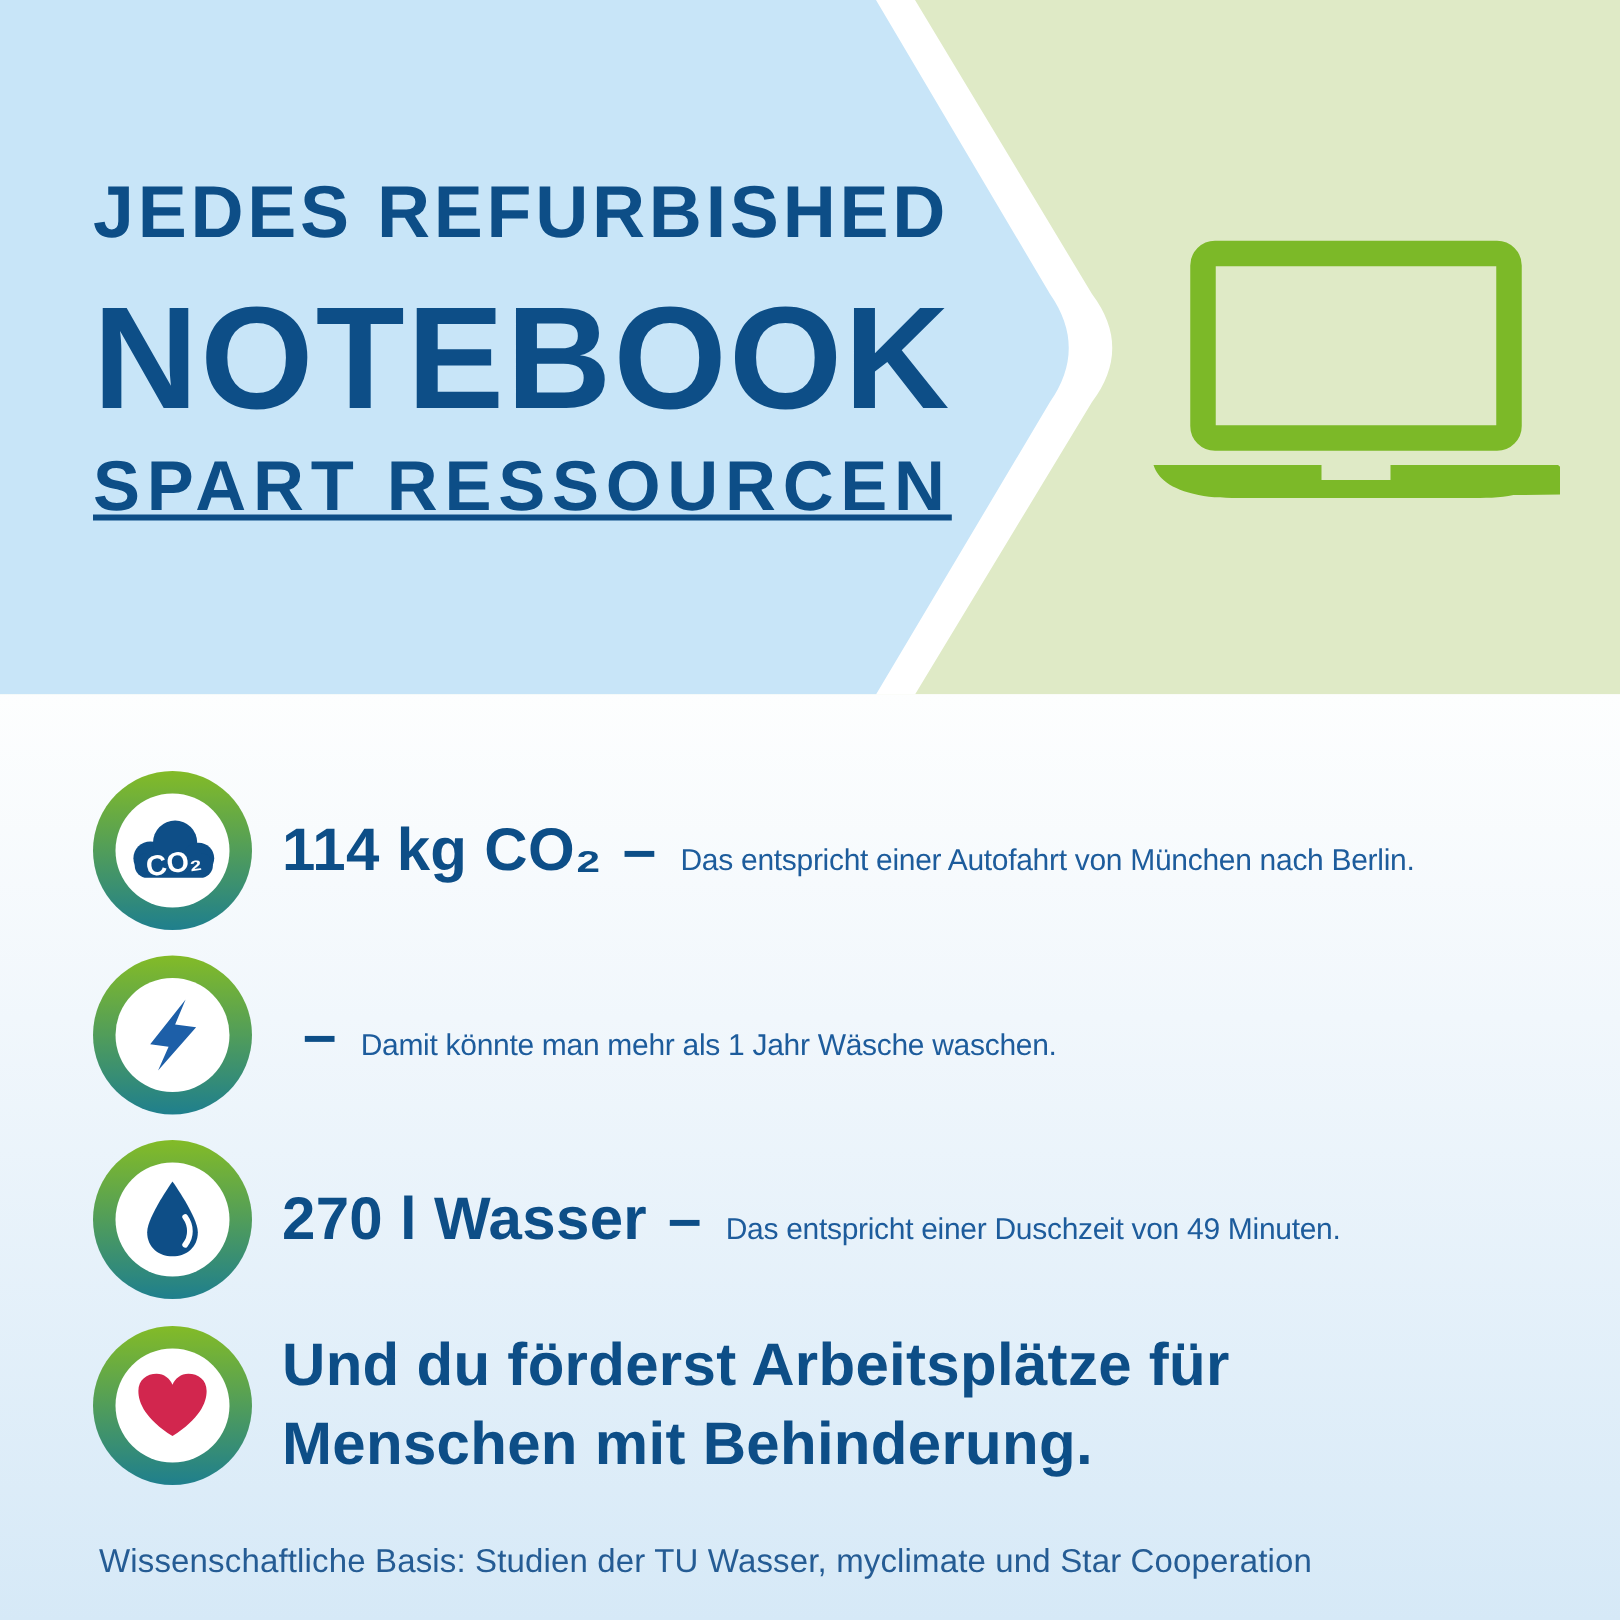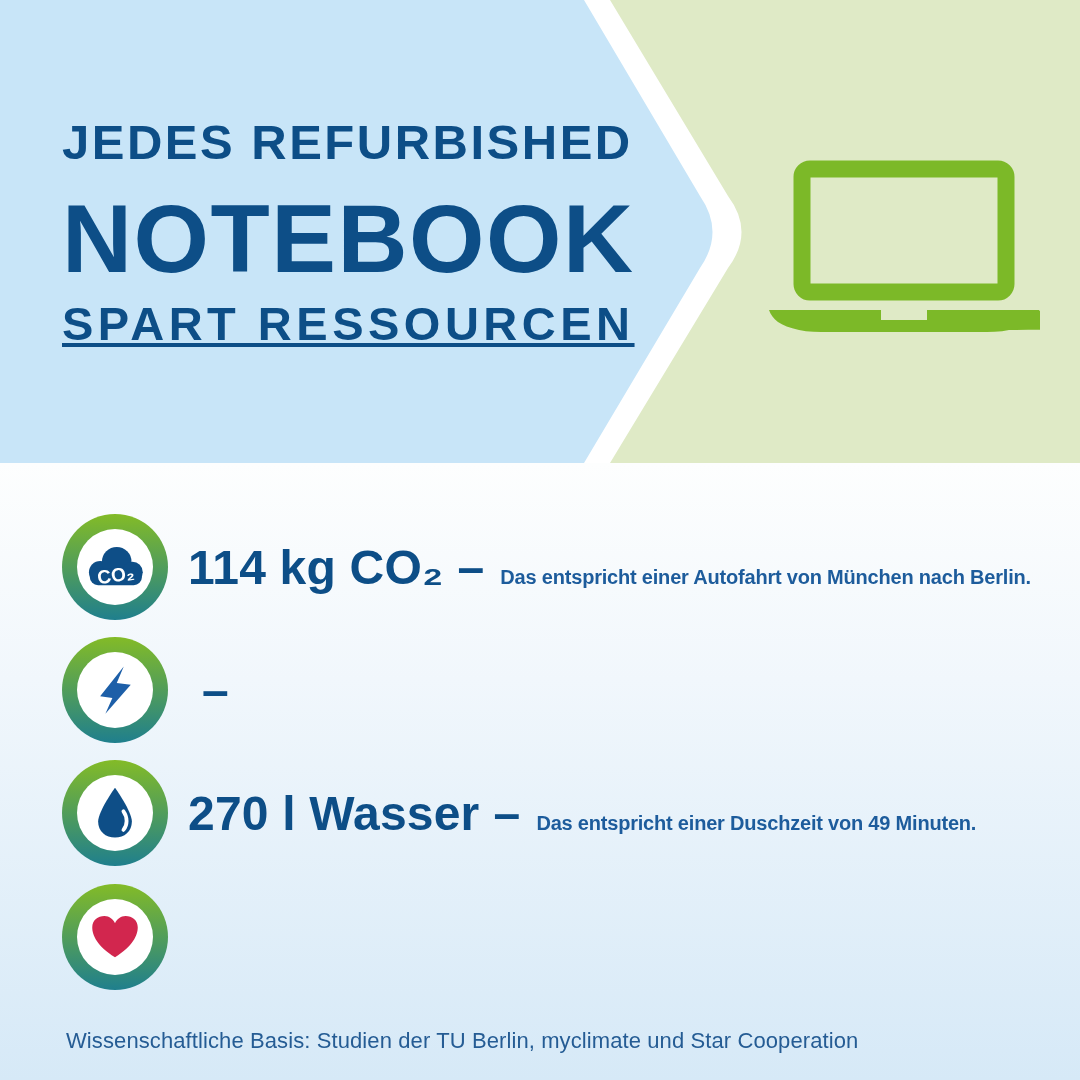--- a/index.html
+++ b/index.html
@@ -24,23 +24,23 @@
   .bottom{position:absolute;left:0;top:463px;width:1080px;height:617px;
     background:linear-gradient(180deg,#fdfefe 0%,#f1f7fc 35%,#d6e9f7 100%);}
 
   .row{position:absolute;left:62px;display:flex;align-items:center;}
   .ring{width:106px;height:106px;border-radius:50%;flex:0 0 auto;
     background:linear-gradient(180deg,var(--ring_top) 0%,var(--ring_bottom) 100%);
     display:flex;align-items:center;justify-content:center;}
   .ring-inner{width:76px;height:76px;border-radius:50%;background:#ffffff;
     display:flex;align-items:center;justify-content:center;}
   .row-text{margin-left:20px;display:flex;align-items:baseline;white-space:nowrap;}
-  .big{font-size:48px;font-weight:bold;color:var(--title_blue);letter-spacing:0.2px;text-align:center;}
+  .big{font-size:40px;font-weight:bold;color:var(--title_blue);letter-spacing:0.2px;text-align:center;}
   .dash{margin-left:14px;}
-  .small{font-size:20px;font-weight:bold;color:var(--text_blue);margin-left:16px;letter-spacing:-0.2px;}
+  .small{font-size:20px;font-weight:normal;color:var(--text_blue);margin-left:16px;letter-spacing:-0.2px;}
   .row4-text{margin-left:20px;color:var(--title_blue);}
   .row4-text .big-line{font-size:40px;font-weight:bold;line-height:1.32;letter-spacing:0.2px;white-space:nowrap;}
 
   .footer{position:absolute;left:66px;top:565px;font-size:22px;color:var(--footer_blue);
     letter-spacing:0.1px;white-space:nowrap;}
 </style>
 </head>
 <body>
 
 <div class="top-band">
@@ -89,20 +89,21 @@
   <div class="row" style="top:174px">
     <div class="ring">
       <div class="ring-inner">
         <svg width="56" height="56" viewBox="0 0 64 64" style="color:var(--bolt_blue)">
           <path fill="currentColor" d="M42,5 L15,39 L29,41 L21,59 L50,26 L34,24 Z"></path>
         </svg>
       </div>
     </div>
     <div class="row-text">
       <span class="big dash">–</span>
+      <span class="small">Damit könnte man mehr als 1 Jahr Wäsche waschen.</span>
     </div>
   </div>
 
   <div class="row" style="top:297px">
     <div class="ring">
       <div class="ring-inner">
         <svg width="54" height="56" viewBox="0 0 64 66" style="color:var(--navy)">
           <path fill="currentColor" d="M32,3 C32,3 12,31 12,43 C12,55 21,62 32,62 C43,62 52,55 52,43 C52,31 32,3 32,3 Z"></path>
           <path d="M42,31 C47,38 47,47 42,53" stroke="#ffffff" stroke-width="4.5" fill="none" stroke-linecap="round"></path>
         </svg>
@@ -116,16 +117,20 @@
   </div>
 
   <div class="row" style="top:421px">
     <div class="ring">
       <div class="ring-inner">
         <svg width="52" height="48" viewBox="0 0 64 58" style="color:var(--heart_red)">
           <path fill="currentColor" d="M32,54 C10,40 4,27 4,17 C4,8 11,3 19,3 C25,3 30,7 32,12 C34,7 39,3 45,3 C53,3 60,8 60,17 C60,27 54,40 32,54 Z"></path>
         </svg>
       </div>
     </div>
+    <div class="row4-text">
+      <div class="big-line">Und du förderst Arbeitsplätze für</div>
+      <div class="big-line">Menschen mit Behinderung.</div>
+    </div>
   </div>
 
-  <div class="footer">Wissenschaftliche Basis: Studien der TU Berlin, myclimate und Star Cooperation</div>
+  <div class="footer">Wissenschaftliche Basis: Studien der TU Wasser, myclimate und Star Cooperation</div>
 </div>
 
 </body></html>

